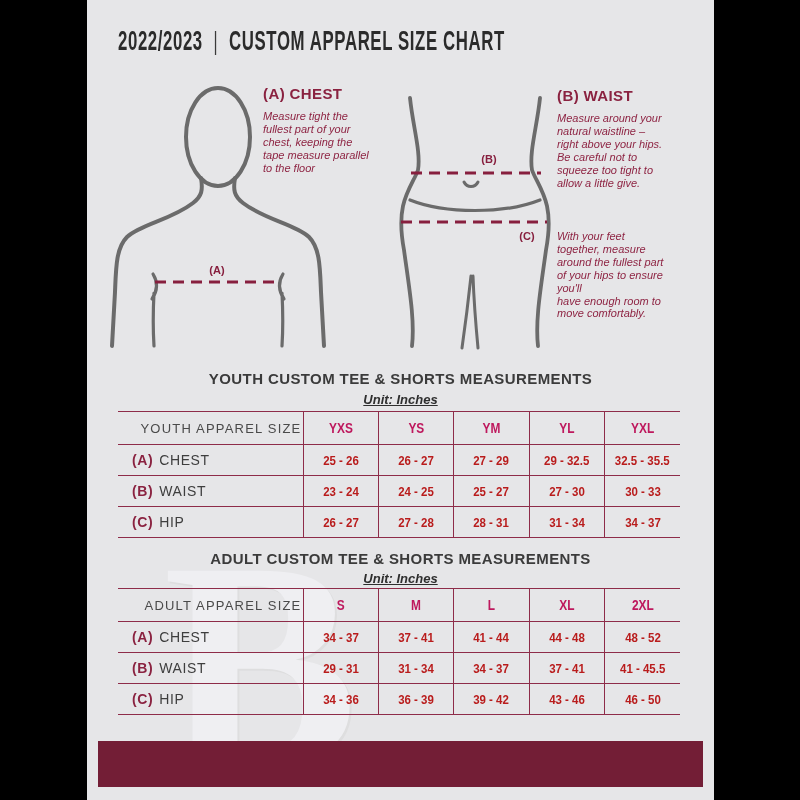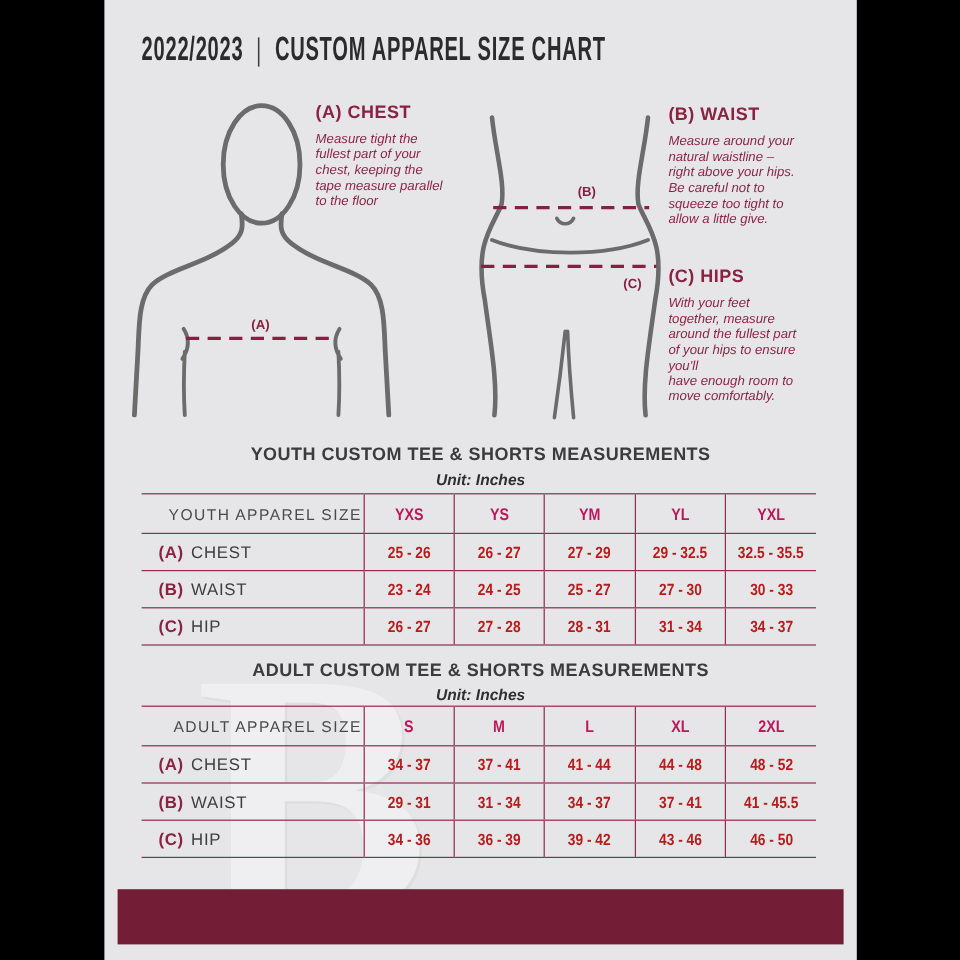--- a/index.html
+++ b/index.html
@@ -41,21 +41,21 @@
   .figure{position:absolute;}
   .left-figure{left:20px;top:80px;}
   .right-figure{left:303px;top:82px;}
   
   .section-title{
     position:absolute;left:0;width:100%;text-align:center;
     font-size:15px;font-weight:700;color:#3b3b3b;letter-spacing:.4px;
   }
   .unit{
     position:absolute;left:0;width:100%;text-align:center;
-    font-size:13px;font-style:italic;font-weight:700;color:#2f2f2f;
+    font-size:13px;font-style:italic;font-weight:700;color:#2f2f2f;text-decoration:underline;
   }
   .youth-title{top:370px;}
   .youth-unit{top:392px;}
   .adult-title{top:550px;}
   .adult-unit{top:571px;}
   
   .size-table{
     position:absolute;left:31px;width:562px;border-collapse:collapse;table-layout:fixed;
   }
   .youth-table{top:411px;}
@@ -138,21 +138,20 @@
   <div class="guide-block waist-block">
     <div class="guide-heading">(B) WAIST</div>
     <div class="guide-text">Measure around your
 natural waistline –
 right above your hips.
 Be careful not to
 squeeze too tight to
 allow a little give.</div>
   </div>
   <div class="guide-block hips-block">
-    <div class="guide-heading">(C) HIPS</div>
     <div class="guide-text">With your feet
 together, measure
 around the fullest part
 of your hips to ensure
 you'll
 have enough room to
 move comfortably.</div>
   </div>
 
   <div class="section-title youth-title">YOUTH CUSTOM TEE &amp; SHORTS MEASUREMENTS</div>

